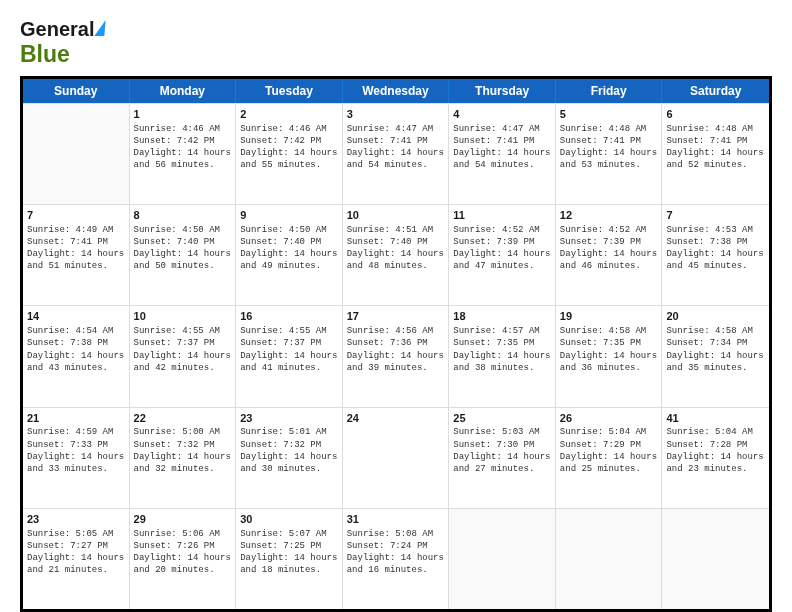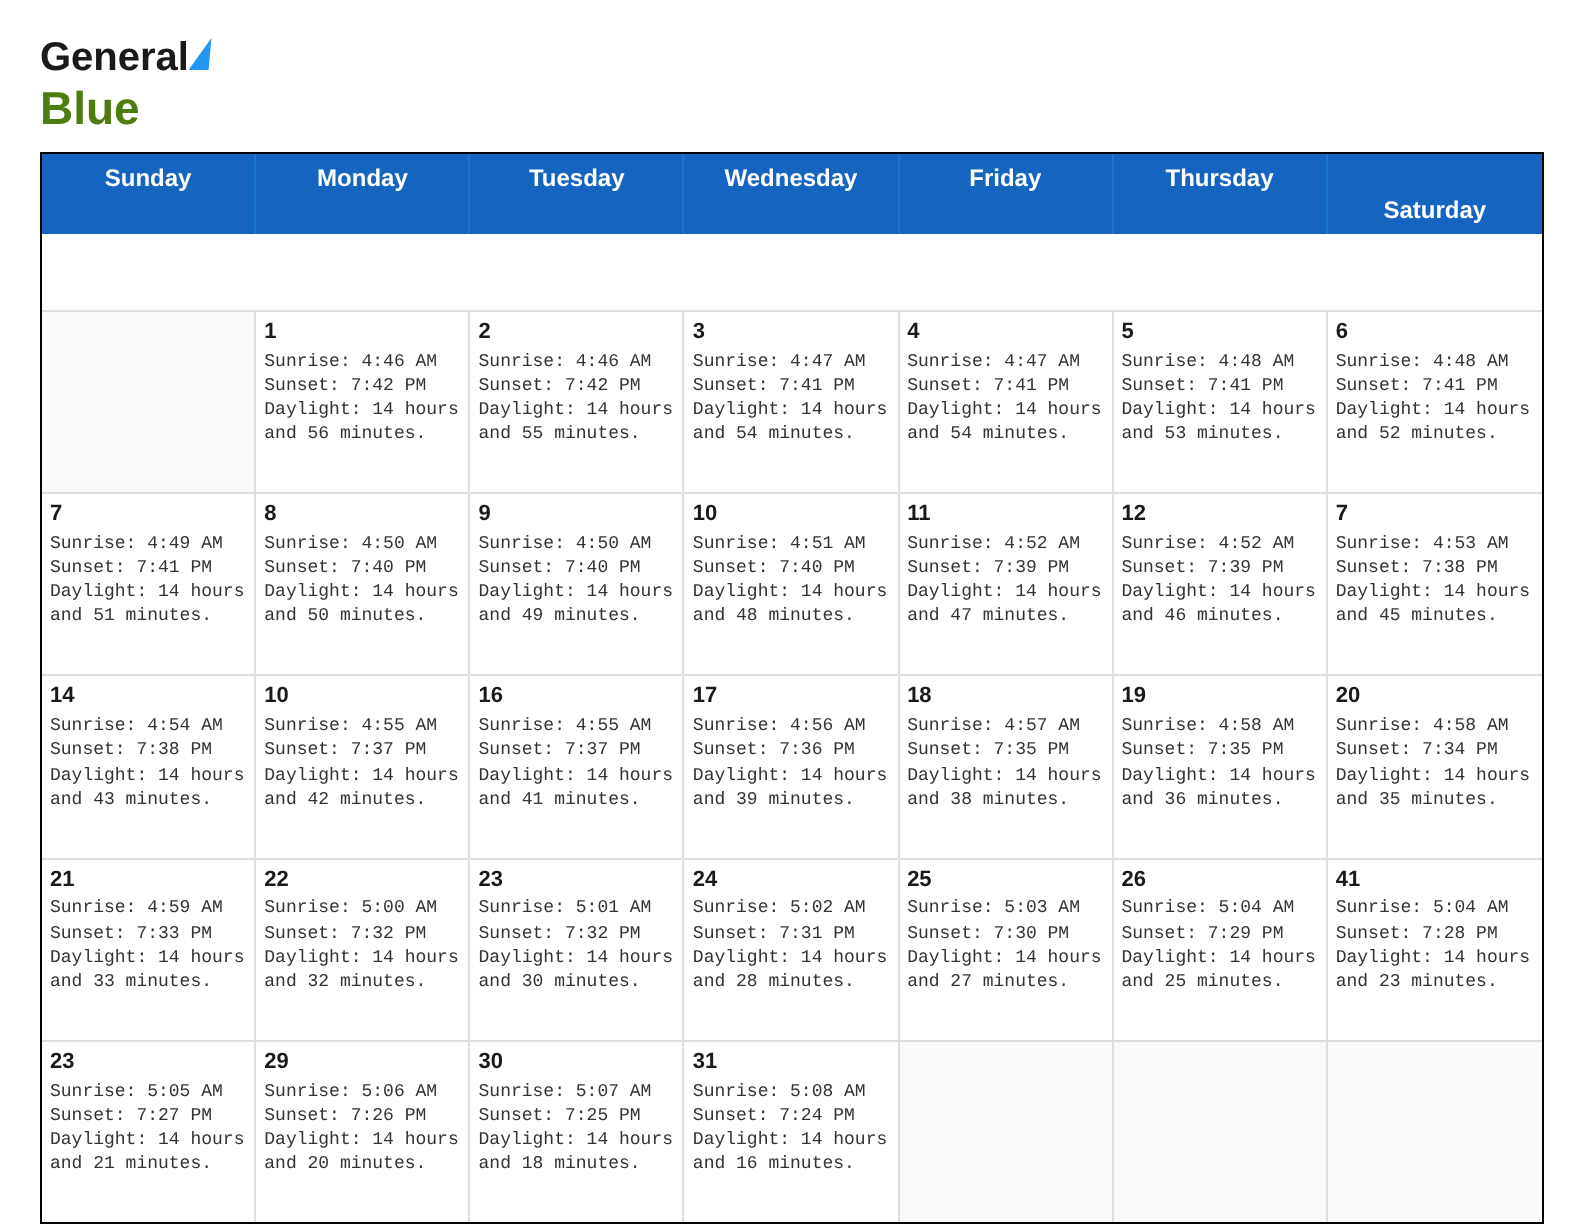--- a/index.html
+++ b/index.html
@@ -43,37 +43,36 @@
     }
     .title-block h2 {
       font-size: 16px;
       font-weight: normal;
       color: #333;
     }
     .calendar {
       flex: 1;
       display: flex;
       flex-direction: column;
-      border: 1px solid #000000;
-      gap: 38px;
+      border: 3px solid #000000;
     }
     .cal-header {
       display: grid;
       grid-template-columns: repeat(7, 1fr);
       background: #1565c0;
     }
     .cal-header-cell {
       color: #fff;
       font-size: 12px;
       font-weight: bold;
       text-align: center;
       padding: 5px 2px;
       border-right: 1px solid #1976d2;
     }
-    .cal-header-cell:last-child { border-right: none; margin-top: 16px; }
+    .cal-header-cell:last-child { border-right: none; }
     .cal-body {
       flex: 1;
       display: flex;
       flex-direction: column;
     }
     .cal-row {
       display: grid;
       grid-template-columns: repeat(7, 1fr);
       flex: 1;
       border-top: 1px solid #ddd;
@@ -120,22 +119,22 @@
       <h2></h2>
     </div>
   </div>
 
   <div class="calendar">
     <div class="cal-header">
     <div class="cal-header-cell">Sunday</div>
         <div class="cal-header-cell">Monday</div>
         <div class="cal-header-cell">Tuesday</div>
         <div class="cal-header-cell">Wednesday</div>
+        <div class="cal-header-cell">Thursday</div>
         <div class="cal-header-cell">Friday</div>
-        <div class="cal-header-cell">Thursday</div>
         <div class="cal-header-cell">Saturday</div>
       </div>
     <div class="cal-body">
     <div class="cal-row">
           <div class="cal-cell empty"></div>
           <div class="cal-cell">
             <span class="day-num">1</span>
             <div class="info">Sunrise: 4:46 AM<br>Sunset: 7:42 PM<br>Daylight: 14 hours and 56 minutes.</div>
           </div>
           <div class="cal-cell">
@@ -227,21 +226,20 @@
           <div class="cal-cell">
             <span class="day-num">22</span>
             <div class="info">Sunrise: 5:00 AM<br>Sunset: 7:32 PM<br>Daylight: 14 hours and 32 minutes.</div>
           </div>
           <div class="cal-cell">
             <span class="day-num">23</span>
             <div class="info">Sunrise: 5:01 AM<br>Sunset: 7:32 PM<br>Daylight: 14 hours and 30 minutes.</div>
           </div>
           <div class="cal-cell">
             <span class="day-num">24</span>
-            <div class="info">Sunrise: 5:02 AM<br>Sunset: 7:31 PM<br>Daylight: 14 hours and 28 minutes.</div>
           </div>
           <div class="cal-cell">
             <span class="day-num">25</span>
             <div class="info">Sunrise: 5:03 AM<br>Sunset: 7:30 PM<br>Daylight: 14 hours and 27 minutes.</div>
           </div>
           <div class="cal-cell">
             <span class="day-num">26</span>
             <div class="info">Sunrise: 5:04 AM<br>Sunset: 7:29 PM<br>Daylight: 14 hours and 25 minutes.</div>
           </div>
           <div class="cal-cell">

